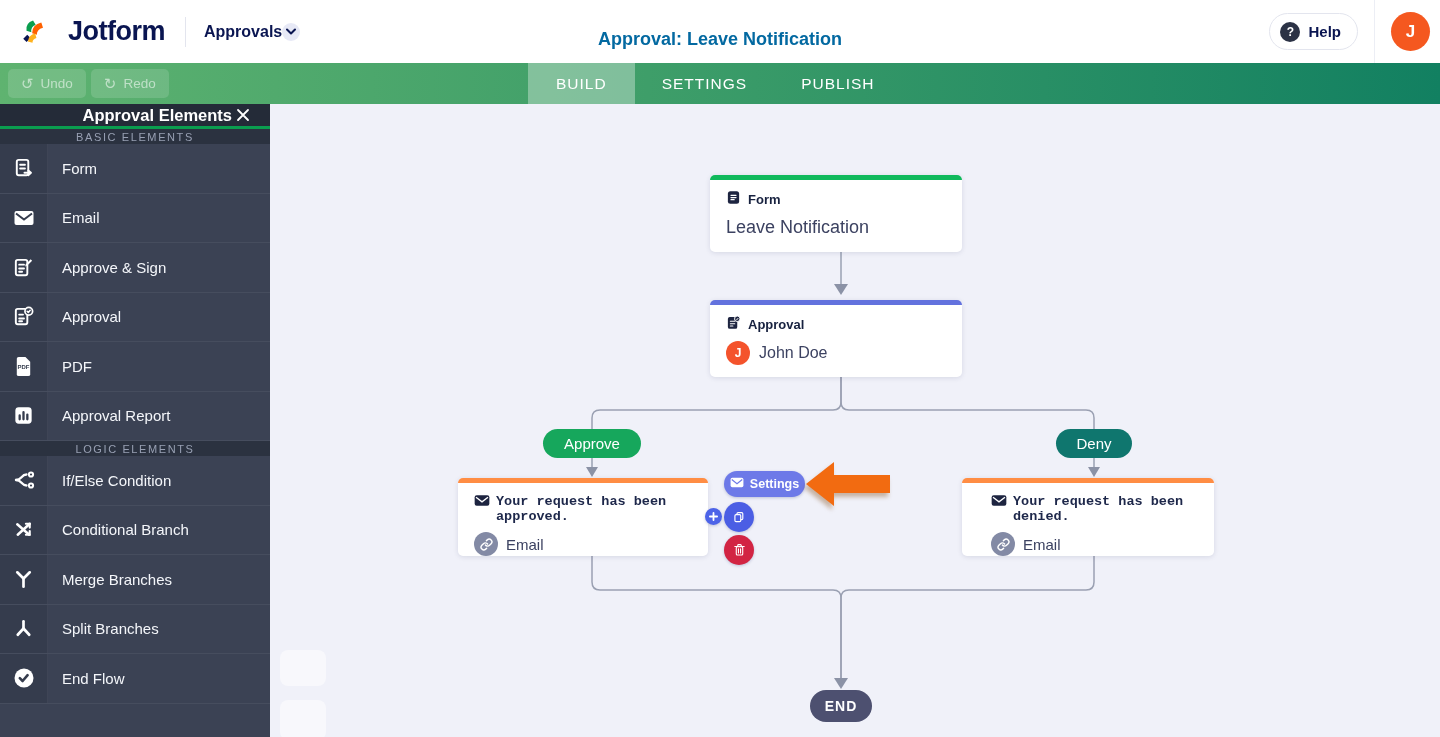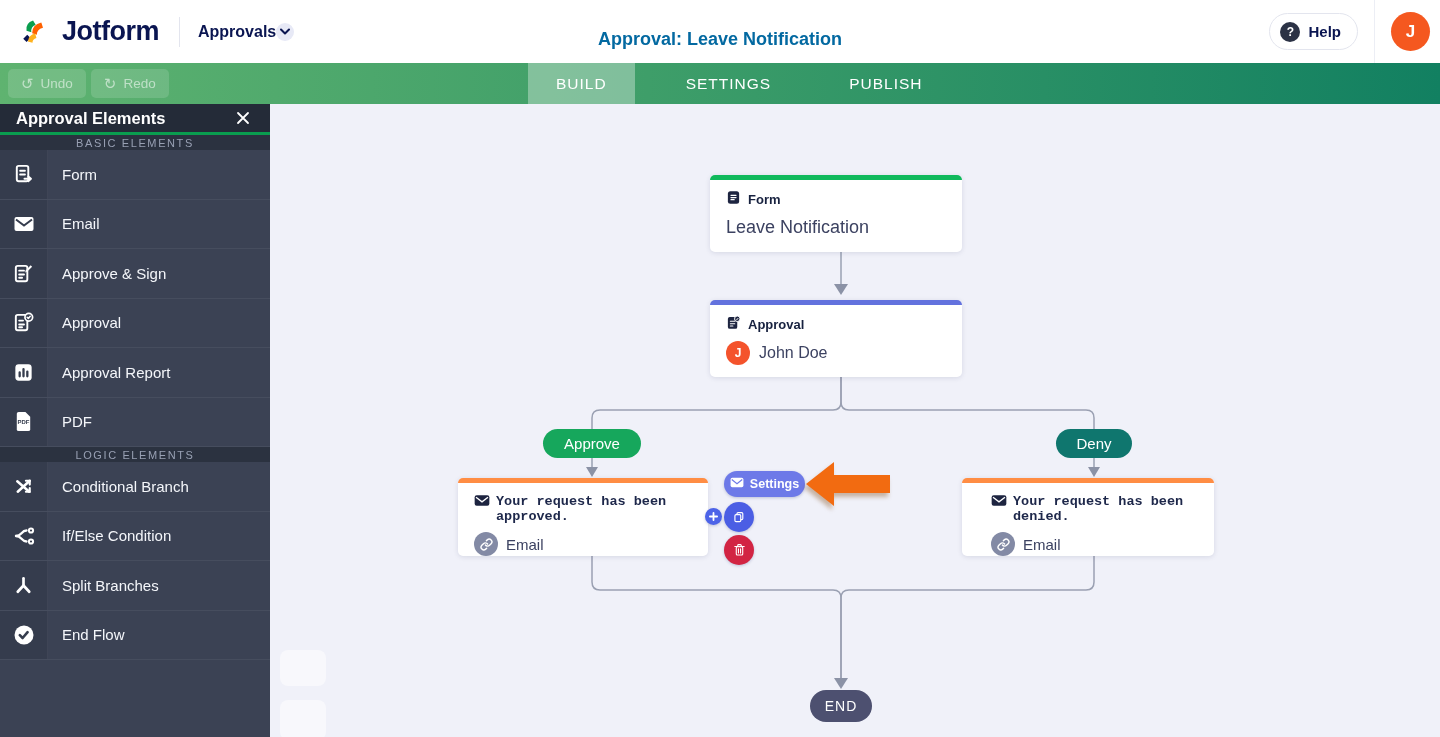--- a/index.html
+++ b/index.html
@@ -1,46 +1,46 @@
 <!DOCTYPE html>
 <html><head>
 <meta charset="utf-8">
 <style>
   * { margin:0; padding:0; box-sizing:border-box; }
   html,body { width:1440px; height:737px; overflow:hidden; font-family:"Liberation Sans","DejaVu Sans",sans-serif; background:#f0f1f9; }
 
   
   .app-header { position:absolute; left:0; top:0; width:1440px; height:63px; background:#ffffff; z-index:30; }
   .hdr-left { position:absolute; left:16px; top:0; height:63px; display:flex; align-items:center; }
-  .logo { display:flex; align-items:center; gap:13px; cursor:pointer; }
+  .logo { display:flex; align-items:center; gap:19px; cursor:pointer; }
   .logo-word { font-size:27px; font-weight:700; color:#0a1551; letter-spacing:-0.5px; }
   .hdr-divider { width:1px; height:30px; background:#e3e5ee; margin:0 18px 0 20px; }
   .product-switcher { display:flex; align-items:center; gap:0; cursor:pointer; }
   .product-switcher .label { font-size:16px; font-weight:700; color:#0a1551; }
   .chev-circle { width:18px; height:18px; border-radius:50%; background:#e7e9f6; display:flex; align-items:center; justify-content:center; }
   .page-title { position:absolute; left:0; right:0; top:0; height:78px; display:flex; align-items:center; justify-content:center; font-size:18px; font-weight:700; color:#0369a1; pointer-events:none; }
   .hdr-right { position:absolute; right:10px; top:0; height:63px; display:flex; align-items:center; }
   .help-btn { display:flex; align-items:center; gap:8px; height:37px; padding:0 16px 0 10px; border:1px solid #e3e5ee; border-radius:999px; background:#fff; cursor:pointer; }
   .help-q { width:20px; height:20px; border-radius:50%; background:#2b3245; color:#fff; display:flex; align-items:center; justify-content:center; font-size:12px; font-weight:700; }
   .help-label { font-size:15px; font-weight:700; color:#0a1551; }
   .hdr-divider2 { width:1px; height:63px; background:#eceef5; margin:0 16px; }
   .avatar { width:39px; height:39px; border-radius:50%; background:#f5581f; color:#fff; display:flex; align-items:center; justify-content:center; font-size:17px; font-weight:700; cursor:pointer; }
 
   
   .toolbar { position:absolute; left:0; top:63px; width:1440px; height:41px; background:linear-gradient(90deg,#5fb370 0%,#3e9e69 45%,#128061 100%); z-index:25; }
   .undo-redo { position:absolute; left:8px; top:6px; display:flex; gap:5px; }
   .ur-btn { display:flex; align-items:center; gap:7px; height:29px; padding:0 13px; border-radius:5px; background:rgba(255,255,255,0.14); color:rgba(255,255,255,0.55); font-size:13.5px; cursor:pointer; }
   .ur-btn .g { font-family:"DejaVu Sans",sans-serif; font-size:15px; }
-  .tabs { position:absolute; left:528px; top:0; height:37px; display:flex;gap:24px; }
+  .tabs { position:absolute; left:528px; top:0; height:37px; display:flex; }
   .tab { height:41px; display:flex; align-items:center; justify-content:center; color:#fff; font-size:15.5px; font-weight:500; letter-spacing:1px; cursor:pointer; padding:0 27px; }
   .tab.active { background:rgba(255,255,255,0.34); padding:0 28px; }
 
   
   .sidebar { position:absolute; left:0; top:104px; width:270px; height:633px; background:#3b4254; z-index:20; overflow:hidden; }
-  .sb-header { height:22px; background:#242b38; display:flex; align-items:center; padding:14px 16px; }
+  .sb-header { height:22px; background:#242b38; display:flex; align-items:center; padding:8px 16px;text-align:right; }
   .sb-title { color:#fff; font-size:16.5px; font-weight:600; flex:1; }
   .sb-close { width:22px; height:22px; display:flex; align-items:center; justify-content:center; cursor:pointer; }
   .sb-green { height:3px; background:#0a9d4f; }
   .sb-section { height:15px; background:#2b3240; display:flex; align-items:center; justify-content:center; color:#98a0b3; font-size:11px; letter-spacing:1.6px; font-weight:400; }
   .sb-item { height:49.5px; display:flex; cursor:pointer; border-bottom:1px solid rgba(255,255,255,0.06); }
   .sb-icon { width:48px; background:#353c4d; display:flex; align-items:center; justify-content:center; border-right:1px solid rgba(255,255,255,0.05); }
   .sb-label { flex:1; display:flex; align-items:center; padding-left:14px; color:#f4f6fa; font-size:15px; }
 
   
   .canvas { position:absolute; left:270px; top:104px; width:1170px; height:633px; background:#f0f1f9; overflow:hidden; }
@@ -55,21 +55,21 @@
   .title-row { margin-top:9px; font-size:18px; color:#3c4261; }
   .subject-row { display:flex; align-items:flex-start; gap:6px; font-size:13.5px; font-weight:700; color:#1d274a;font-family:Liberation Mono, monospace; }
   .email-row { margin-top:8px; display:flex; align-items:center; gap:8px; font-size:15px; color:#3c4261; }
   .link-circle { width:24px; height:24px; border-radius:50%; background:#838aa5; display:flex; align-items:center; justify-content:center; }
   .mini-avatar { width:24px; height:24px; border-radius:50%; background:#f4532c; color:#fff; font-size:12px; font-weight:700; display:flex; align-items:center; justify-content:center; }
   .assignee-row { margin-top:8px; display:flex; align-items:center; gap:9px; font-size:16px; color:#3c4261; }
 
   .branch-pill { position:absolute; height:29px; border-radius:999px; color:#fff; font-size:15px; font-weight:500; display:flex; align-items:center; justify-content:center; cursor:pointer; }
   .pill-approve { background:#16a75c; }
   .pill-deny { background:#0f766e; }
-  .end-pill { position:absolute; background:#4d5070; color:#fff; font-size:14px; font-weight:400; letter-spacing:1px; border-radius:999px; display:flex; align-items:center; justify-content:center; cursor:pointer; }
+  .end-pill { position:absolute; background:#4d5070; color:#fff; font-size:14px; font-weight:700; letter-spacing:1px; border-radius:999px; display:flex; align-items:center; justify-content:center; cursor:pointer; }
 
   .settings-pill { position:absolute; left:454px; top:367px; width:81px; height:26px; background:#6d79e8; border-radius:999px; color:#fff; font-size:12.5px; font-weight:600; display:flex; align-items:center; justify-content:center; gap:6px; cursor:pointer; box-shadow:0 1px 3px rgba(40,50,120,0.25); }
   .circle-btn { position:absolute; border-radius:50%; display:flex; align-items:center; justify-content:center; cursor:pointer; box-shadow:0 1px 3px rgba(40,50,120,0.25); }
   .plus-btn { left:435px; top:404px; width:17px; height:17px; background:#4c63e8; }
   .dup-btn { left:454px; top:398px; width:30px; height:30px; background:#4b5ee4; }
   .trash-btn { left:454px; top:431px; width:30px; height:30px; background:#d22443; }
 
   .anno-arrow { position:absolute; left:532px; top:352px; filter:drop-shadow(-2px 4px 2px rgba(120,60,0,0.35)); pointer-events:none; }
   .ghost { position:absolute; background:rgba(255,255,255,0.5); border-radius:8px; }
 </style>
@@ -177,58 +177,67 @@
           <path d="M7.5 10 h4 M7.5 14 h5 M7.5 17 h3"></path>
           <circle cx="17.5" cy="6.5" r="4" fill="#353c4d" stroke="#fff" stroke-width="1.8"></circle>
           <path d="M15.8 6.6 l1.2 1.2 2-2.3" stroke-width="1.6"></path>
         </svg>
     </span>
     <span class="sb-label">Approval</span>
   </div>
   <div class="sb-item">
     <span class="sb-icon">
       <svg width="23" height="23" viewBox="0 0 24 24">
+          <path d="M5 4 a2 2 0 012-2 h7 l5 5 v13 a2 2 0 01-2 2 H7 a2 2 0 01-2-2 Z" fill="#fff"></path>
+          <text x="12" y="15" text-anchor="middle" font-size="6.2" font-weight="bold" fill="#353c4d" font-family="Liberation Sans, sans-serif">PDF</text>
+        </svg>
+    </span>
+    <span class="sb-label">PDF</span>
+  </div>
+  <div class="sb-item">
+    <span class="sb-icon">
+      <svg width="23" height="23" viewBox="0 0 24 24">
           <rect x="3.5" y="3.5" width="17" height="17" rx="3.5" fill="#fff"></rect>
           <path d="M8 16 V12 M12 16 V8.5 M16 16 V11" stroke="#353c4d" stroke-width="2.4" stroke-linecap="round"></path>
         </svg>
     </span>
     <span class="sb-label">Approval Report</span>
   </div>
-  <div class="sb-item">
-    <span class="sb-icon">
-      <svg width="23" height="23" viewBox="0 0 24 24">
-          <path d="M5 4 a2 2 0 012-2 h7 l5 5 v13 a2 2 0 01-2 2 H7 a2 2 0 01-2-2 Z" fill="#fff"></path>
-          <text x="12" y="15" text-anchor="middle" font-size="6.2" font-weight="bold" fill="#353c4d" font-family="Liberation Sans, sans-serif">PDF</text>
-        </svg>
-    </span>
-    <span class="sb-label">PDF</span>
-  </div>
 
   <div class="sb-section">LOGIC ELEMENTS</div>
 
-  <div class="sb-item">
-    <span class="sb-icon">
-      <svg width="23" height="23" viewBox="0 0 24 24" fill="#fff" stroke="#fff" stroke-width="2.6" stroke-linecap="round">
-          <path d="M5.5 6.5 L18 17.5 M18.5 6 L6 17.5"></path>
-          <path d="M14.5 17.5 h4 v-4" fill="none" stroke-width="2.2"></path>
-          <path d="M14.5 6 h4 v4" fill="none" stroke-width="2.2"></path>
-        </svg>
-    </span>
-    <span class="sb-label">Conditional Branch</span>
-  </div>
   <div class="sb-item">
     <span class="sb-icon">
       <svg width="24" height="24" viewBox="0 0 24 24" fill="none" stroke="#fff" stroke-width="2.3" stroke-linecap="round">
           <path d="M4 12 C10 12 9 6.5 14.5 6.5"></path>
           <path d="M4 12 C10 12 9 17.5 14.5 17.5"></path>
           <circle cx="19" cy="6.5" r="2.1" fill="none" stroke-width="2"></circle>
           <circle cx="19" cy="17.5" r="2.1" fill="none" stroke-width="2"></circle>
         </svg>
     </span>
     <span class="sb-label">If/Else Condition</span>
+  </div>
+  <div class="sb-item">
+    <span class="sb-icon">
+      <svg width="23" height="23" viewBox="0 0 24 24" fill="#fff" stroke="#fff" stroke-width="2.6" stroke-linecap="round">
+          <path d="M5.5 6.5 L18 17.5 M18.5 6 L6 17.5"></path>
+          <path d="M14.5 17.5 h4 v-4" fill="none" stroke-width="2.2"></path>
+          <path d="M14.5 6 h4 v4" fill="none" stroke-width="2.2"></path>
+        </svg>
+    </span>
+    <span class="sb-label">Conditional Branch</span>
+  </div>
+  <div class="sb-item">
+    <span class="sb-icon">
+      <svg width="23" height="23" viewBox="0 0 24 24" fill="none" stroke="#fff" stroke-width="2.8" stroke-linecap="round" stroke-linejoin="round">
+          <path d="M5.5 4.5 L12 11 L18.5 4.5"></path>
+          <path d="M12 11 V19.5"></path>
+        </svg>
+    </span>
+    <span class="sb-label">Merge Branches</span>
   </div>
   <div class="sb-item">
     <span class="sb-icon">
       <svg width="23" height="23" viewBox="0 0 24 24" fill="none" stroke="#fff" stroke-width="2.8" stroke-linecap="round" stroke-linejoin="round">
           <path d="M12 4.5 V12"></path>
           <path d="M12 12 L6 18.5 M12 12 L18 18.5"></path>
         </svg>
     </span>
     <span class="sb-label">Split Branches</span>
   </div>

